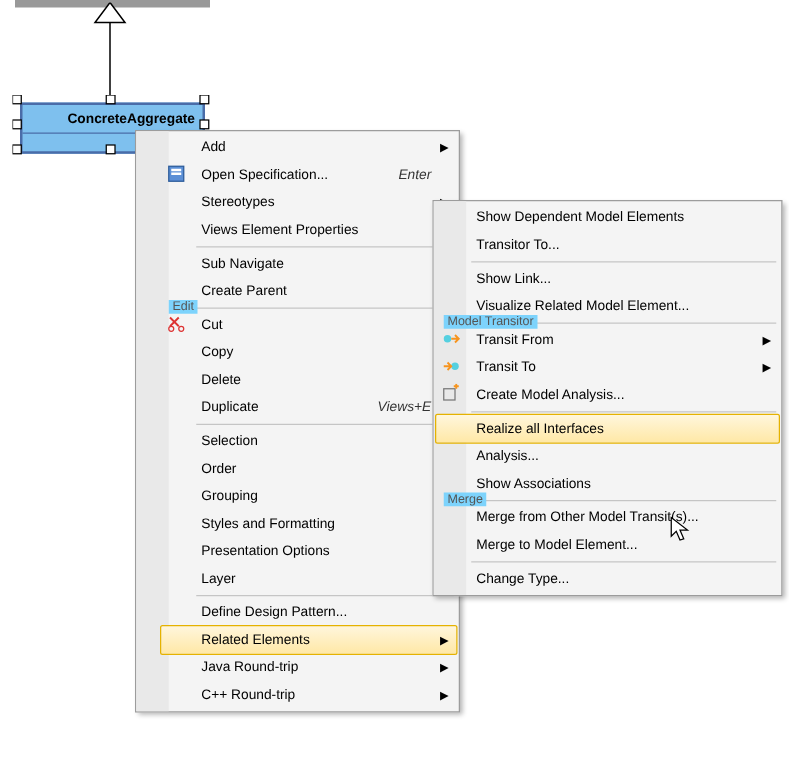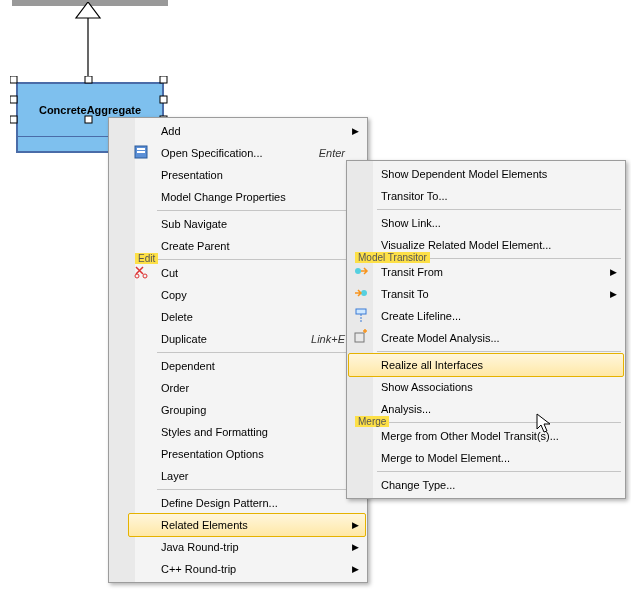--- a/index.html
+++ b/index.html
@@ -1,33 +1,33 @@
 <!DOCTYPE html>
 <html><head>
 <meta charset="utf-8">
 <style>
   html,body{margin:0;padding:0;width:631px;height:608px;background:#fff;font-family:Tahoma,Verdana,sans-serif;font-size:11px;color:#000;overflow:hidden;}
   
   .class-box{position:absolute;border:2px solid #4a6ca8;background:#7ec0ee;}
-  .class-box .title{border-bottom:1.5px solid #4a6ca8;font-weight:bold;text-align:center;padding:20px 6px;}
+  .class-box .title{border-bottom:1.5px solid #4a6ca8;font-weight:bold;text-align:right;padding:5px 6px;}
   .shadow{position:absolute;background:#999;}
   
   .menu{position:absolute;background:#f4f4f4;border:1px solid #9c9c9c;box-shadow:2px 2px 4px rgba(0,0,0,.3);padding:2px;}
   .menu .iconcol{position:absolute;left:0;top:0;bottom:0;width:26px;background:#e9e9e9;}
   .menu .item{position:relative;display:flex;align-items:center;height:22px;padding:0 20px 0 32px;cursor:default;}
   .menu .item.selected{background:linear-gradient(#fff6dc,#ffe8a6);border:1px solid #e5b200;border-radius:2px;margin:-1px;}
   .menu .item .lbl{flex:1 1 auto;white-space:nowrap;}
   .menu .item .sc{color:#333;margin-left:40px;font-style:italic;}
   .menu .item .arrow{position:absolute;right:6px;font-size:9px;}
   .menu .item .ic{position:absolute;left:4px;top:2px;width:16px;height:16px;display:flex;align-items:center;justify-content:center;}
   .menu .sep{position:relative;margin:2px 2px 2px 28px;border-top:1px solid #c5c5c5;}
   .menu .grp{position:relative;margin:2px 2px 2px 28px;border-top:1px solid #c5c5c5;}
-  .menu .grp span{position:absolute;left:-22px;top:-7px;background:#fde047;padding:0 3px;font-size:10px;color:#555;}
-  
-  #m1{left:108px;top:117px;width:236px;padding-left:20px;}
+  .menu .grp span{position:absolute;left:-22px;top:-7px;background:#7dd3fc;padding:0 3px;font-size:10px;color:#555;}
+  
+  #m1{left:108px;top:104px;width:236px;padding-left:20px;}
   #m2{left:346px;top:160px;width:274px;}
   
   .cursor{position:absolute;left:536px;top:413px;pointer-events:none;}
 </style>
 </head>
 <body>
 
 <div class="shadow" style="left:12px;top:-16px;width:156px;height:22px;"></div>
 
 <svg style="position:absolute;left:72px;top:2px;width:32px;height:80px;">
@@ -63,25 +63,25 @@
         <svg width="16" height="16">
           <rect x="2" y="2" width="12" height="12" fill="#5b8fd6" stroke="#2b5a99"></rect>
           <rect x="4" y="4" width="8" height="2" fill="#fff"></rect>
           <rect x="4" y="7" width="8" height="2" fill="#fff"></rect>
         </svg>
       </span>
     <span class="lbl">Open Specification...</span>
       <span class="sc">Enter</span>
     </div>
   <div class="item">
-      <span class="lbl">Presentation</span>
-      <span class="arrow">▶</span>
-    </div>
-  <div class="item">
-      <span class="lbl">Model Change Properties</span>
+      <span class="lbl">Stereotypes</span>
+      <span class="arrow">▶</span>
+    </div>
+  <div class="item">
+      <span class="lbl">Views Element Properties</span>
       <span class="arrow">▶</span>
     </div>
   <div class="sep"></div>
   <div class="item">
       <span class="lbl">Sub Navigate</span>
       <span class="arrow">▶</span>
     </div>
   <div class="item">
       <span class="lbl">Create Parent</span>
       <span class="arrow">▶</span>
@@ -102,25 +102,25 @@
   <div class="item">
       <span class="lbl">Copy</span>
       <span class="arrow">▶</span>
     </div>
   <div class="item">
       <span class="lbl">Delete</span>
       <span class="arrow">▶</span>
     </div>
   <div class="item">
       <span class="lbl">Duplicate</span>
-      <span class="sc">Link+E</span>
-    </div>
-  <div class="sep"></div>
-  <div class="item">
-      <span class="lbl">Dependent</span>
+      <span class="sc">Views+E</span>
+    </div>
+  <div class="sep"></div>
+  <div class="item">
+      <span class="lbl">Selection</span>
       <span class="arrow">▶</span>
     </div>
   <div class="item">
       <span class="lbl">Order</span>
       <span class="arrow">▶</span>
     </div>
   <div class="item">
       <span class="lbl">Grouping</span>
       <span class="arrow">▶</span>
     </div>
@@ -188,44 +188,35 @@
           <circle cx="11" cy="8" r="3" fill="#55d0e0"></circle>
           <path d="M2 8 L8 8 M5 5 L8 8 L5 11" stroke="#f7941d" stroke-width="1.5" fill="none"></path>
         </svg>
       </span>
     <span class="lbl">Transit To</span>
       <span class="arrow">▶</span>
     </div>
   <div class="item">
     <span class="ic">
         <svg width="16" height="16">
-          <rect x="3" y="2" width="10" height="5" fill="#cfe8ff" stroke="#3a7bd5"></rect>
-          <line x1="8" y1="7" x2="8" y2="15" stroke="#3a7bd5" stroke-dasharray="2 1"></line>
-        </svg>
-      </span>
-    <span class="lbl">Create Lifeline...</span>
-    </div>
-  <div class="item">
-    <span class="ic">
-        <svg width="16" height="16">
           <rect x="2" y="4" width="9" height="9" fill="none" stroke="#777"></rect>
           <path d="M10 2 L14 2 M12 0 L12 4" stroke="#f7941d" stroke-width="1.5"></path>
         </svg>
       </span>
     <span class="lbl">Create Model Analysis...</span>
     </div>
   <div class="sep"></div>
   <div class="item selected">
       <span class="lbl">Realize all Interfaces</span>
     </div>
   <div class="item">
+      <span class="lbl">Analysis...</span>
+    </div>
+  <div class="item">
       <span class="lbl">Show Associations</span>
-    </div>
-  <div class="item">
-      <span class="lbl">Analysis...</span>
     </div>
   <div class="grp">
       <span>Merge</span>
     </div>
   <div class="item">
       <span class="lbl">Merge from Other Model Transit(s)...</span>
     </div>
   <div class="item">
       <span class="lbl">Merge to Model Element...</span>
     </div>

